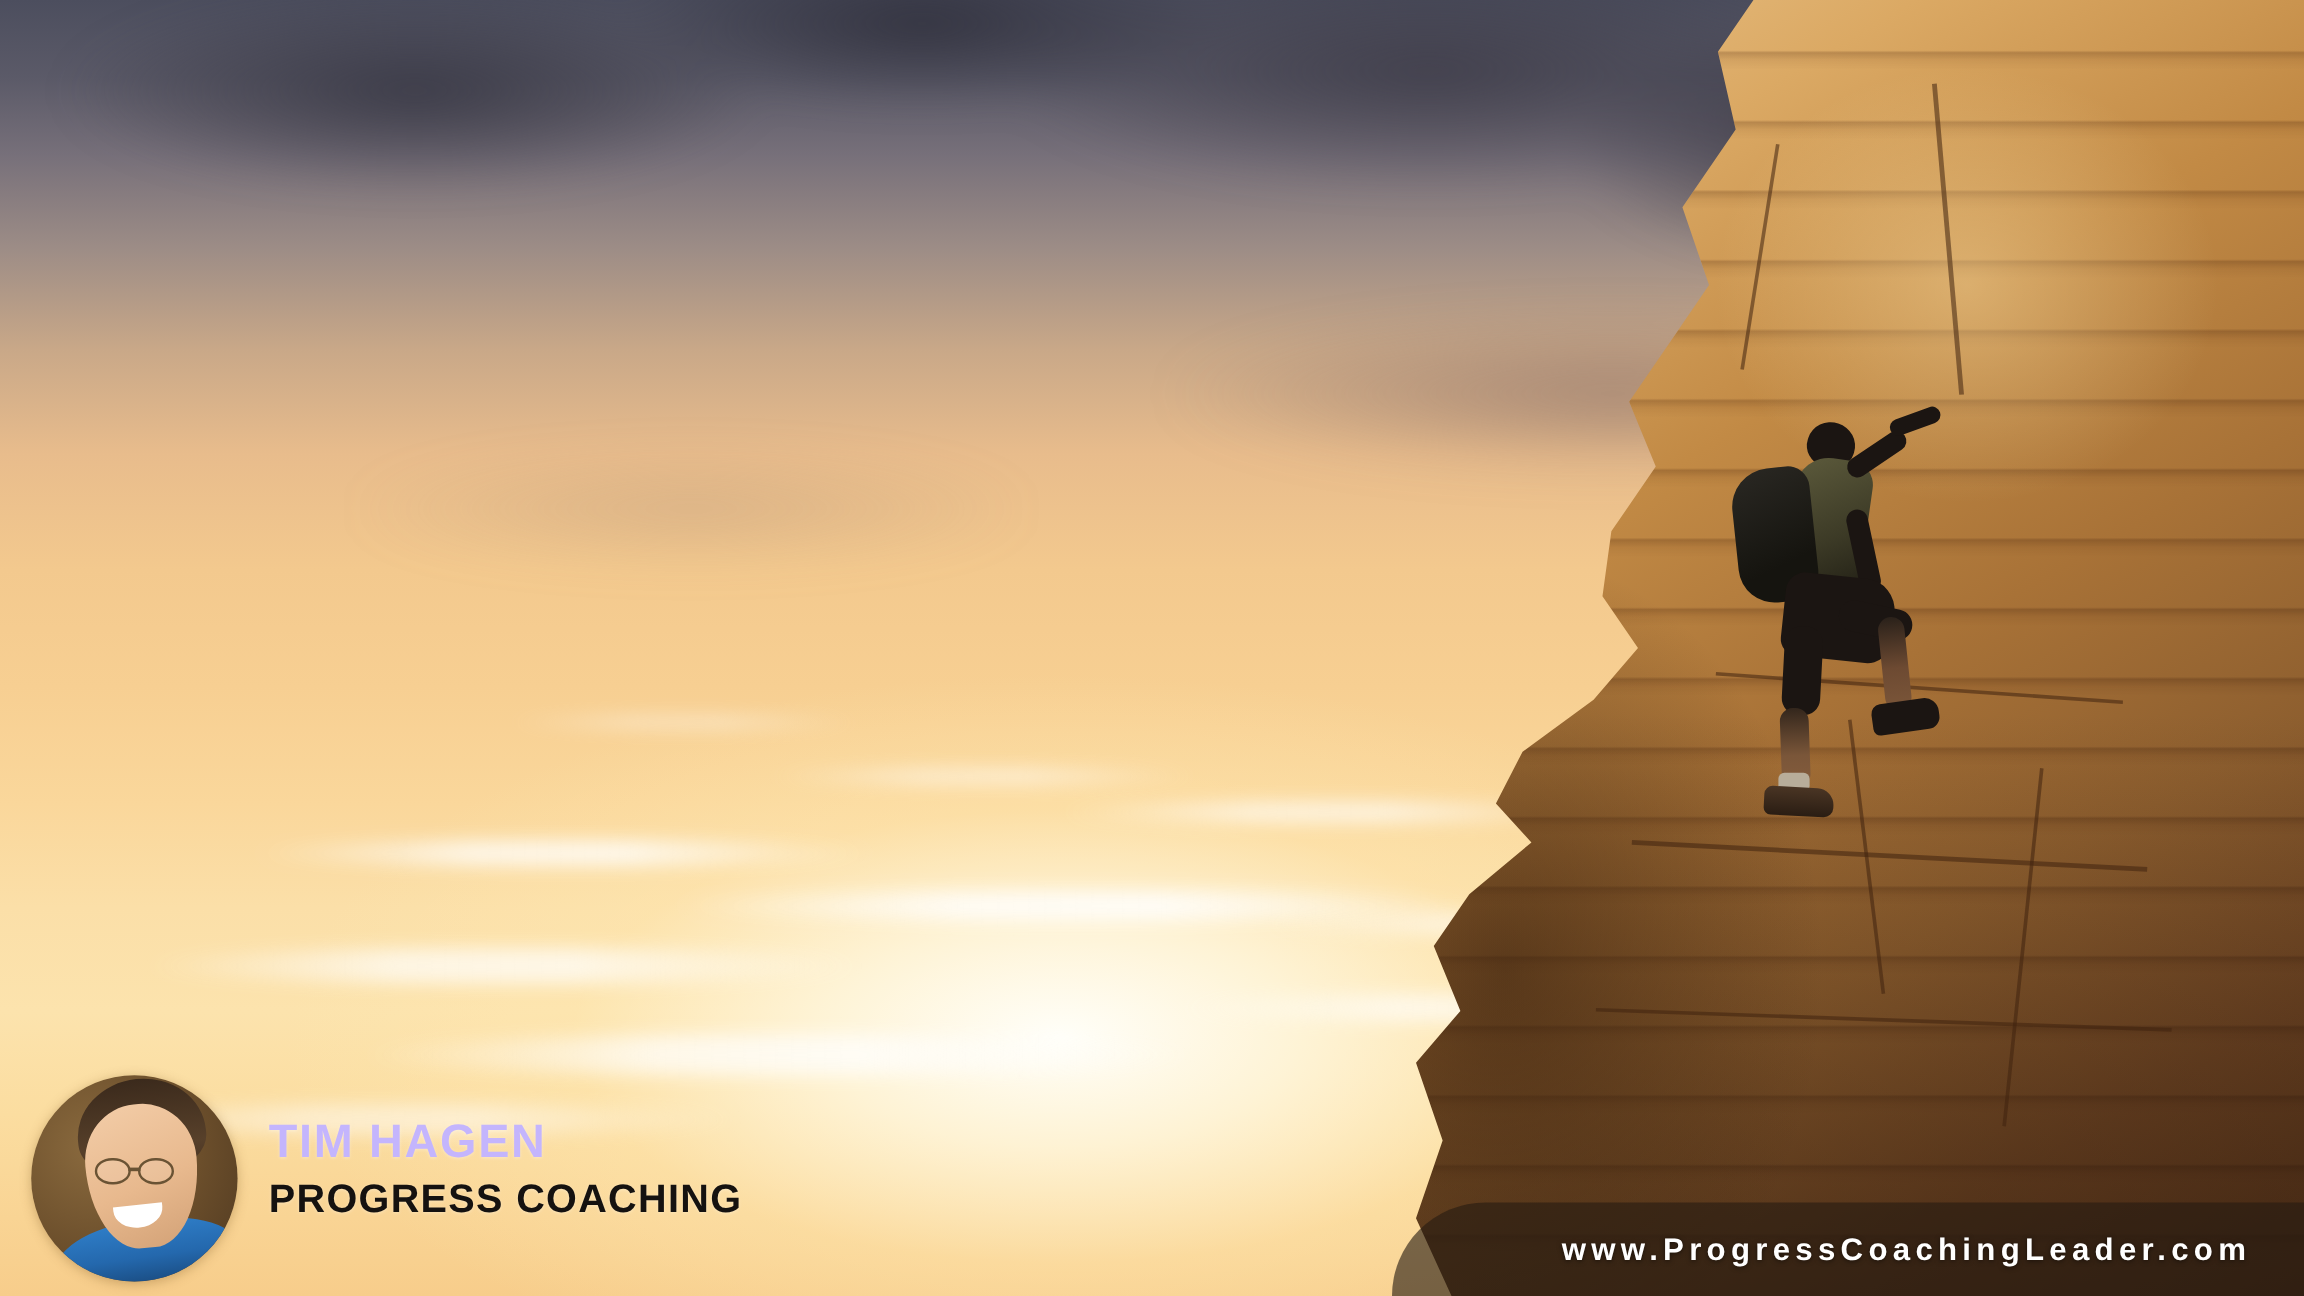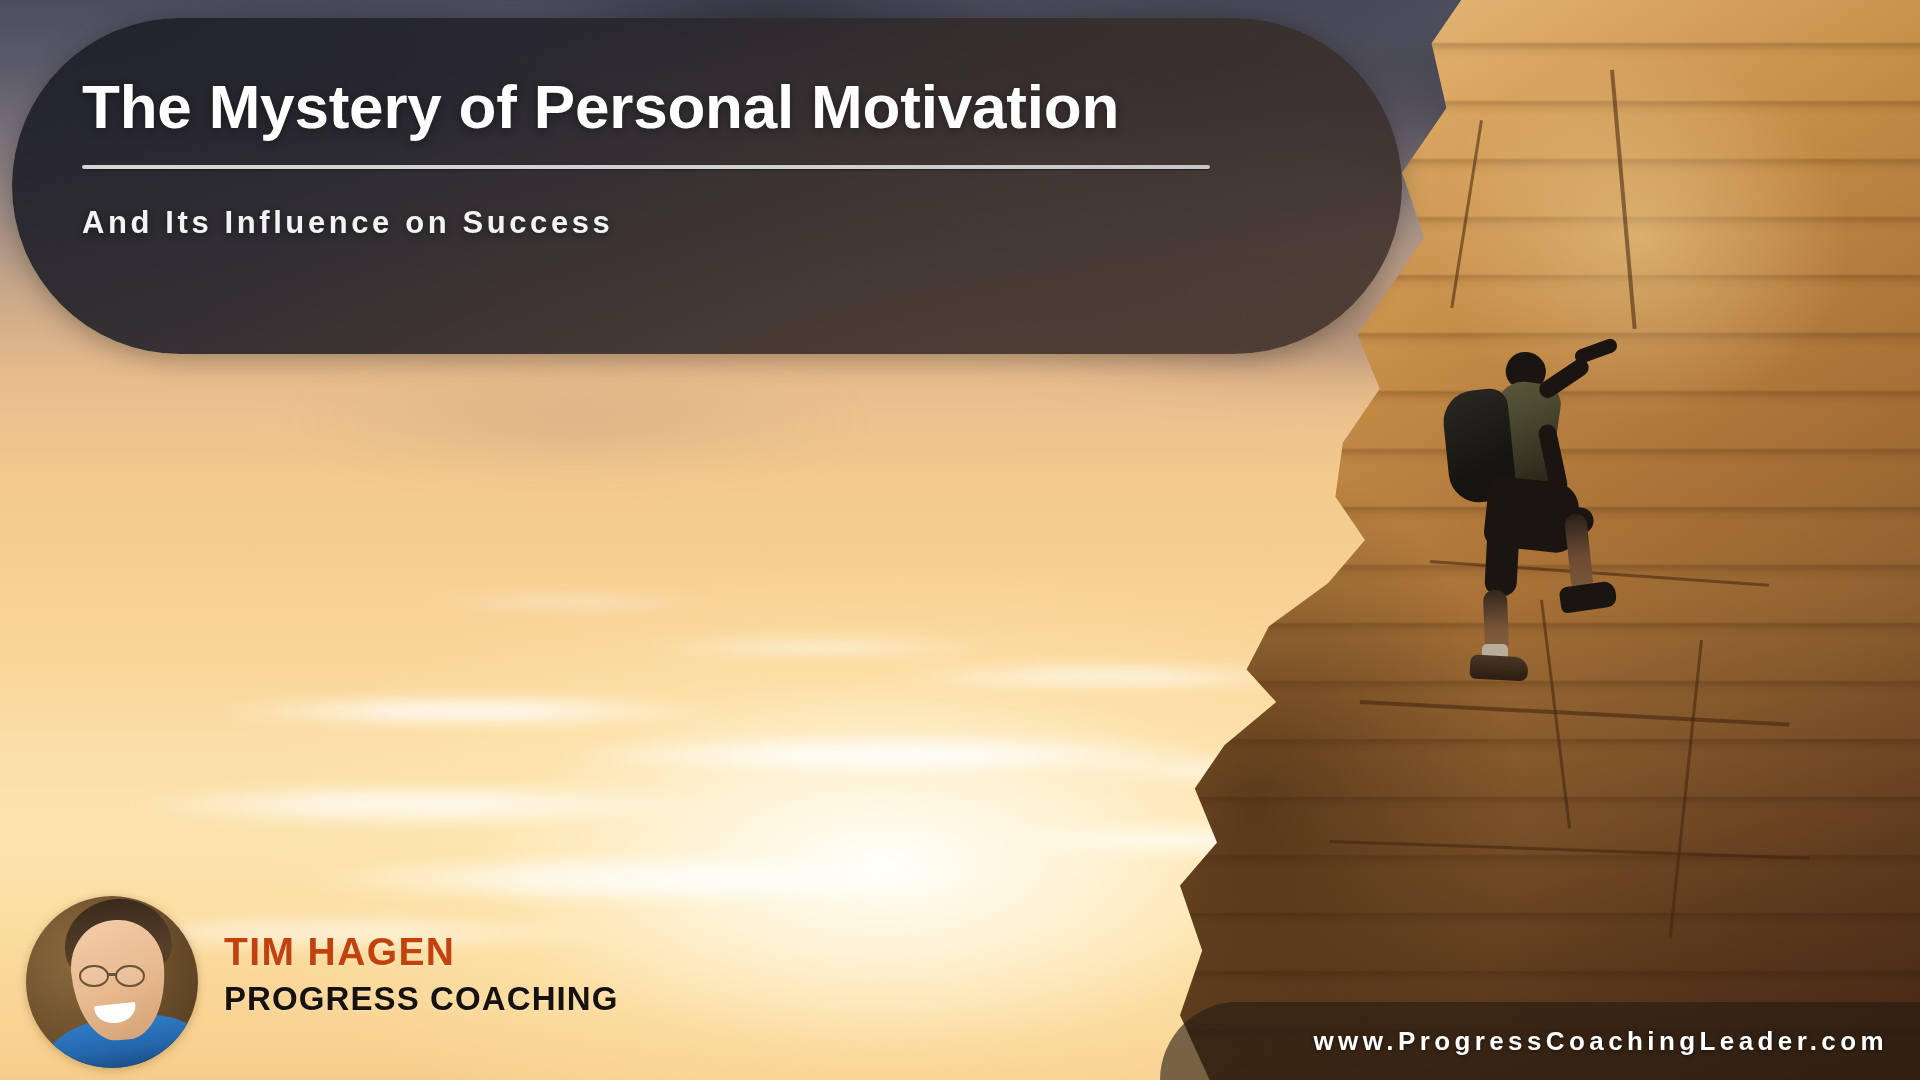--- a/index.html
+++ b/index.html
@@ -243,21 +243,21 @@
     left:47%; top:45%; width:6%; height:2.5px; background:#6a5334;
   }
   .av-smile {
     left:40%; top:63%; width:24%; height:11%;
     background:#ffffff;
     border-radius:0 0 60% 60%/0 0 100% 100%;
     transform:rotate(-6deg);
   }
   .author-text { padding-bottom:16px; }
   .author-name {
-    color:#c2410c;
+    color:#c4b5fd;
     font-size:39px;
     font-weight:bold;
     letter-spacing:1.4px;
     line-height:1.15;
     text-shadow:0 1px 3px rgba(255,255,255,0.35);
   }
   .author-company {
     color:#151210;
     font-size:33px;
     font-weight:bold;
@@ -268,21 +268,21 @@
   }
 
   
   .url-bar {
     position:absolute;
     right:0; bottom:0;
     width:760px; height:78px;
     background:rgba(38,27,17,0.62);
     border-top-left-radius:240px;
     display:flex; align-items:center; justify-content:flex-end;
-    padding-right:32px;
+    padding-right:44px;
   }
   .url-text {
     color:#ffffff;
     font-size:26px;
     font-weight:bold;
     letter-spacing:4.4px;
     white-space:nowrap;
     text-shadow:0 1px 4px rgba(0,0,0,0.55);
   }
 </style>
@@ -343,27 +343,20 @@
     <div style="left:120px;top:232px;width:56px;height:26px;border-radius:8px 12px 10px 6px;transform:rotate(-8deg);"></div>
 
     <div style="left:46px;top:170px;width:32px;height:74px;border-radius:14px;transform:rotate(3deg);"></div>
     <div style="left:44px;top:238px;width:24px;height:66px;border-radius:11px;transform:rotate(-2deg);
                 background:linear-gradient(to bottom,#33261c 0%,#7a5639 60%,#855c3c 100%);"></div>
     <div style="left:42px;top:292px;width:26px;height:16px;border-radius:5px;background:#b8ad9a;"></div>
     <div style="left:30px;top:304px;width:58px;height:24px;border-radius:7px 14px 8px 6px;transform:rotate(3deg);
                 background:linear-gradient(to bottom,#4a3524 0%,#2a1d13 100%);"></div>
   </div>
 
-  <div class="title-panel">
-    <div class="title-inner">
-      <div class="headline">The Mystery of Personal Motivation</div>
-      <div class="rule"></div>
-      <div class="subhead">And Its Influence on Success</div>
-    </div>
-  </div>
 
   <div class="author">
     <div class="avatar">
       <div class="av-el av-shirt"></div>
       <div class="av-el av-hair"></div>
       <div class="av-el av-face"></div>
       <div class="av-el av-glassL"></div>
       <div class="av-el av-glassR"></div>
       <div class="av-el av-bridge"></div>
       <div class="av-el av-smile"></div>

